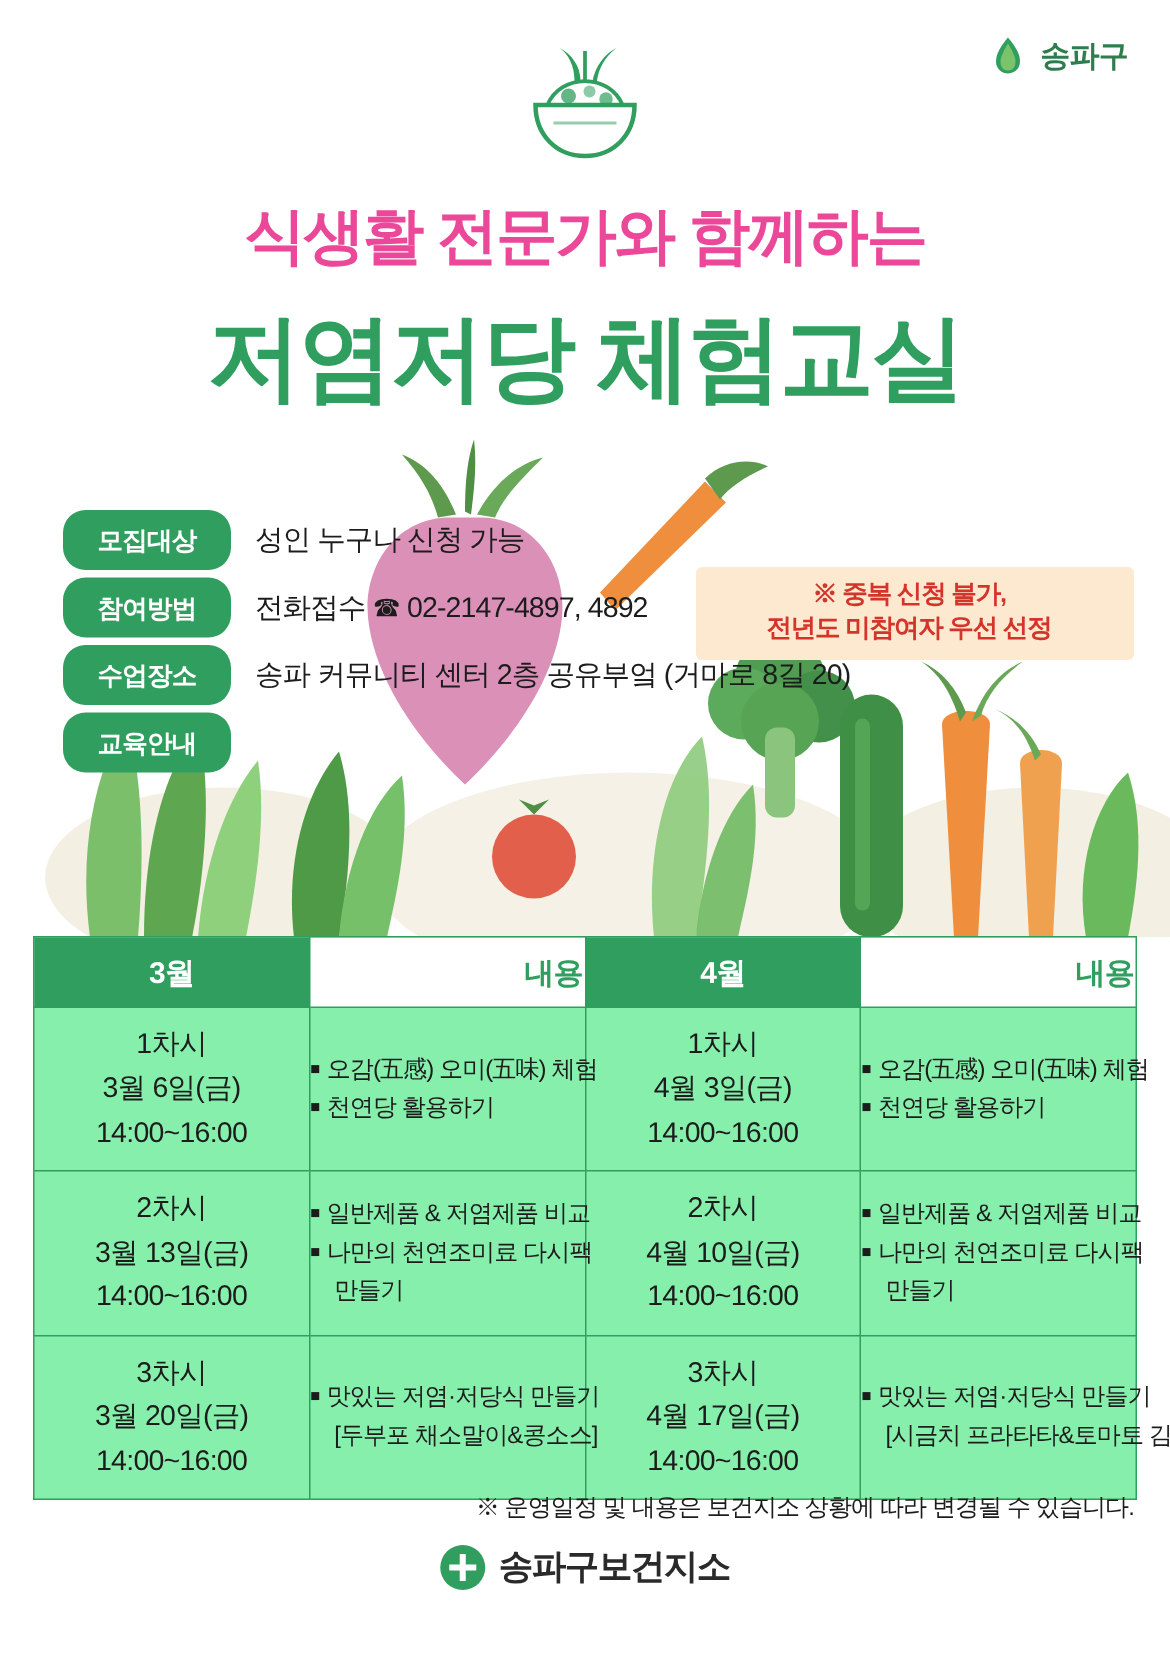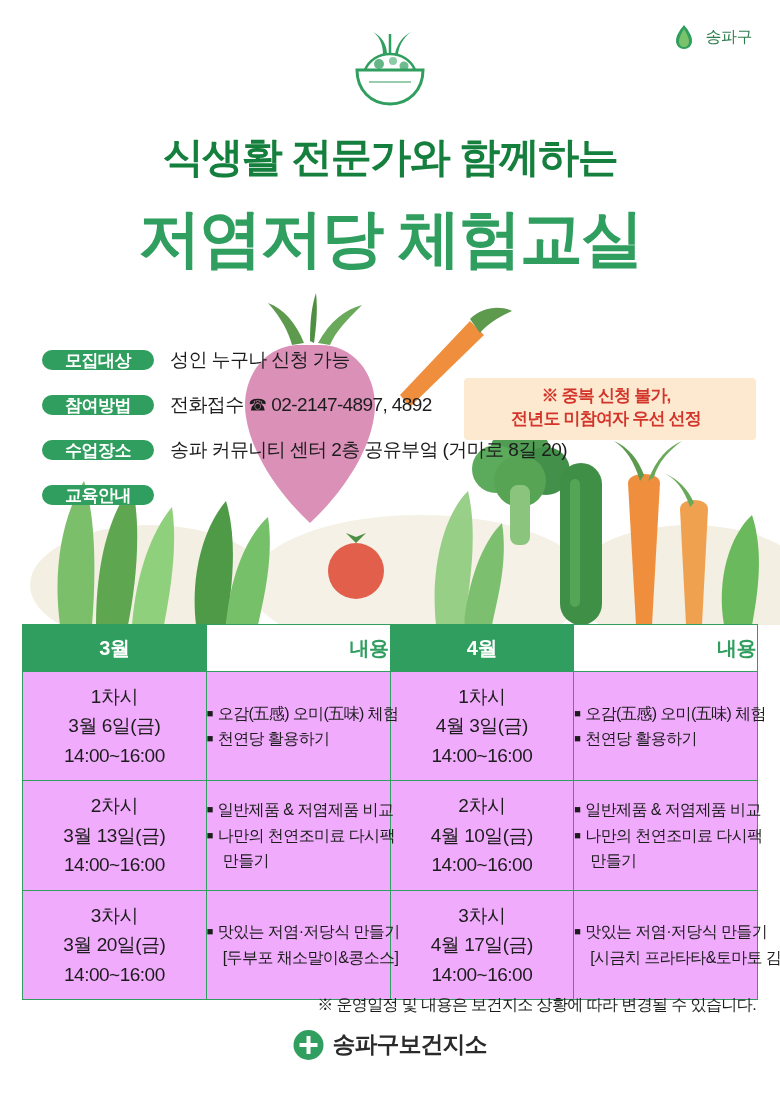--- a/index.html
+++ b/index.html
@@ -43,22 +43,22 @@
     align-items: center;
     gap: 7px;
     z-index: 4;
   }
   .gu-logo .mark {
     width: 30px;
     height: 30px;
     position: relative;
   }
   .gu-logo .name {
-    font-size: 16px;
-    font-weight: normal;
+    font-size: 20px;
+    font-weight: bold;
     color: #2e7d4f;
     letter-spacing: -0.5px;
   }
 
   .emblem {
     position: absolute;
     top: 26px;
     left: 50%;
     transform: translateX(-50%);
     width: 110px;
@@ -67,21 +67,21 @@
   }
 
   
   .title-sub {
     position: absolute;
     top: 130px;
     width: 100%;
     text-align: center;
     font-size: 41px;
     font-weight: bold;
-    color: #15803d;
+    color: #ec4899;
     letter-spacing: -1.5px;
     z-index: 4;
   }
   .title-main {
     position: absolute;
     top: 196px;
     width: 100%;
     text-align: center;
     font-size: 63px;
     font-weight: bold;
@@ -98,21 +98,21 @@
     z-index: 4;
   }
   .info-row {
     display: flex;
     align-items: center;
     height: 36px;
     margin-bottom: 9px;
   }
   .chip {
     width: 112px;
-    height: 20px;
+    height: 40px;
     border-radius: 15px;
     background: #2f9e5e;
     color: #ffffff;
     font-size: 17px;
     font-weight: bold;
     letter-spacing: -0.5px;
     display: flex;
     align-items: center;
     justify-content: center;
     flex: 0 0 auto;
@@ -149,21 +149,21 @@
   .table-wrap {
     position: absolute;
     top: 624px;
     left: 22px;
     width: 736px;
     z-index: 4;
   }
   table.sched {
     border-collapse: collapse;
     width: 736px;
-    background: #f0abfc;
+    background: #86efac;
     table-layout: fixed;
   }
   table.sched th, table.sched td {
     border: 1.5px solid #2f9e5e;
   }
   .hdr-month {
     background: #2f9e5e;
     color: #ffffff;
     font-size: 20px;
     font-weight: bold;

